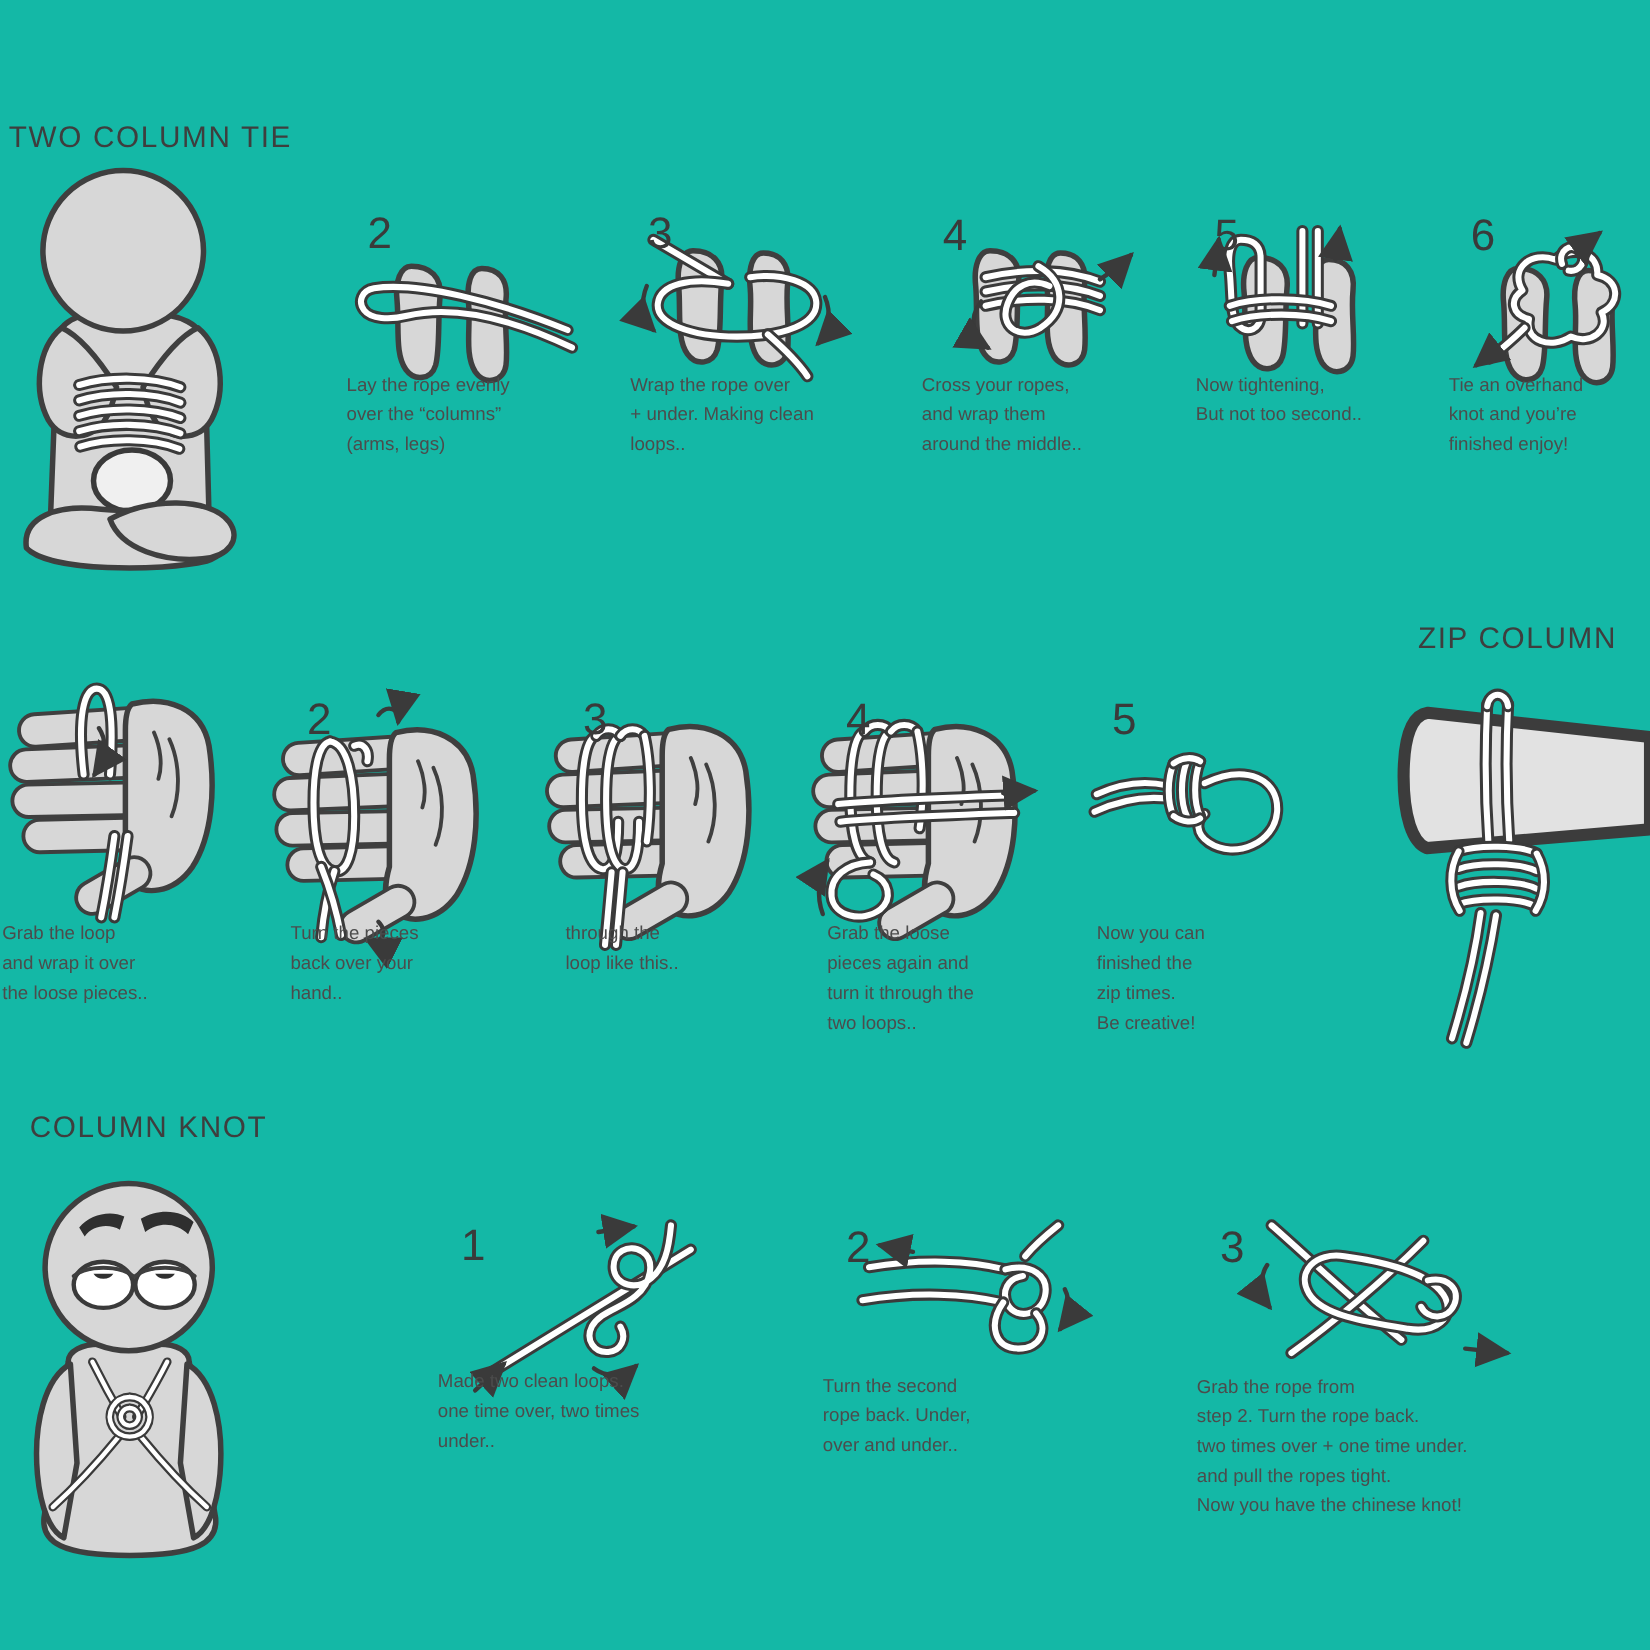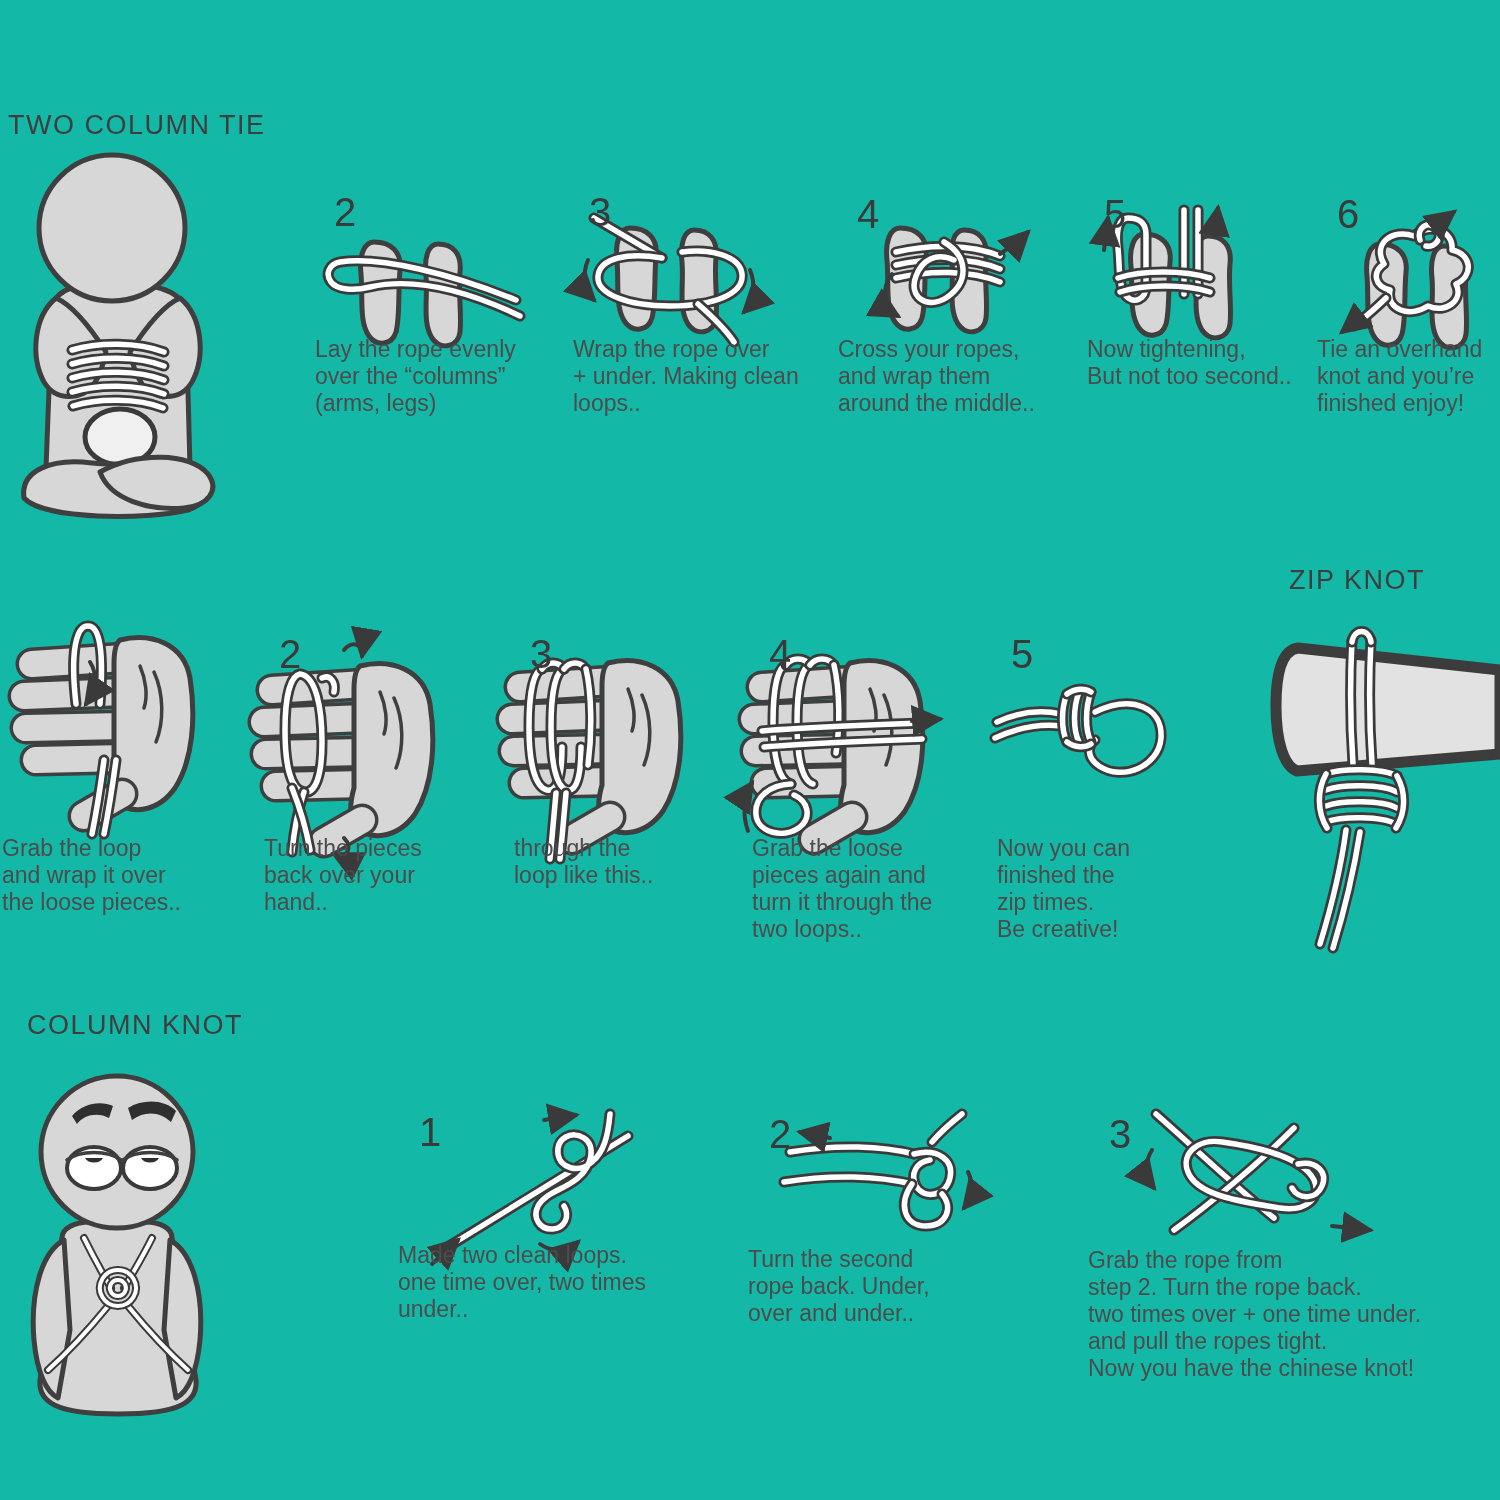--- a/index.html
+++ b/index.html
@@ -1,21 +1,21 @@
 <!DOCTYPE html>
 <html><head>
 <meta charset="utf-8">
 <style>
   html,body{margin:0;padding:0;background:#ffffff;}
   .canvas{position:relative;width:1500px;height:1500px;background:#14b8a6;
           font-family:Liberation Sans, sans-serif;overflow:hidden;}
   .illus{position:absolute;left:0;top:0;}
   .title{position:absolute;font-size:27px;letter-spacing:1.5px;color:#3e3e3e;white-space:pre;}
   .num{position:absolute;font-size:40px;color:#3a3a3a;}
-  .cap{position:absolute;font-size:23px;line-height:27px;color:#4c4c4c;white-space:pre-line;}
+  .cap{position:absolute;font-size:17px;line-height:27px;color:#4c4c4c;white-space:pre-line;}
   path.rope{fill:none;stroke:#3a3a3a;stroke-width:11;stroke-linecap:round;stroke-linejoin:round;}
   path.rope-core{fill:none;stroke:#ffffff;stroke-width:5.5;stroke-linecap:round;stroke-linejoin:round;}
   path.rope.thin{stroke-width:8;}
   path.rope-core.thin{stroke-width:4;}
   .body{fill:#d7d7d7;stroke:#3f3f3f;stroke-width:5;stroke-linejoin:round;}
   .limbO{fill:none;stroke:#3f3f3f;stroke-width:33;stroke-linecap:round;}
   .limbI{fill:none;stroke:#d7d7d7;stroke-width:26;stroke-linecap:round;}
   .pline{fill:none;stroke:#3f3f3f;stroke-width:3.5;stroke-linecap:round;}
   .arr{fill:none;stroke:#3a3a3a;stroke-width:4;stroke-linecap:round;}
   .dark{fill:#2f2f2f;stroke:none;}
@@ -301,21 +301,21 @@
     <path class="rope" d="M68,78 C56,58 74,40 100,44 C144,50 182,62 192,82 C200,100 184,114 158,110 C120,104 80,98 68,78"></path>
         <path class="rope-core" d="M68,78 C56,58 74,40 100,44 C144,50 182,62 192,82 C200,100 184,114 158,110 C120,104 80,98 68,78"></path>
     <path class="rope" d="M176,66 C194,62 206,74 200,88 C194,102 176,102 170,90"></path>
         <path class="rope-core" d="M176,66 C194,62 206,74 200,88 C194,102 176,102 170,90"></path>
     <path class="arr" d="M30,52 C22,64 24,80 32,90" marker-end="url(#ah)"></path>
     <path class="arr" d="M210,128 L248,132" marker-end="url(#ah)"></path>
   </g>
 </svg>
 
   <div class="title" style="left:8px;top:110px">TWO COLUMN TIE</div>
-  <div class="title" style="left:1289px;top:565px">ZIP KNOT</div>
+  <div class="title" style="left:1289px;top:565px">ZIP COLUMN</div>
   <div class="title" style="left:27px;top:1010px">COLUMN KNOT</div>
 
   <div class="num" style="left:334px;top:190px">2</div>
   <div class="num" style="left:589px;top:190px">3</div>
   <div class="num" style="left:857px;top:192px">4</div>
   <div class="num" style="left:1104px;top:192px">5</div>
   <div class="num" style="left:1337px;top:192px">6</div>
 
   <div class="cap" style="left:315px;top:336px">Lay the rope evenly
 over the “columns”

